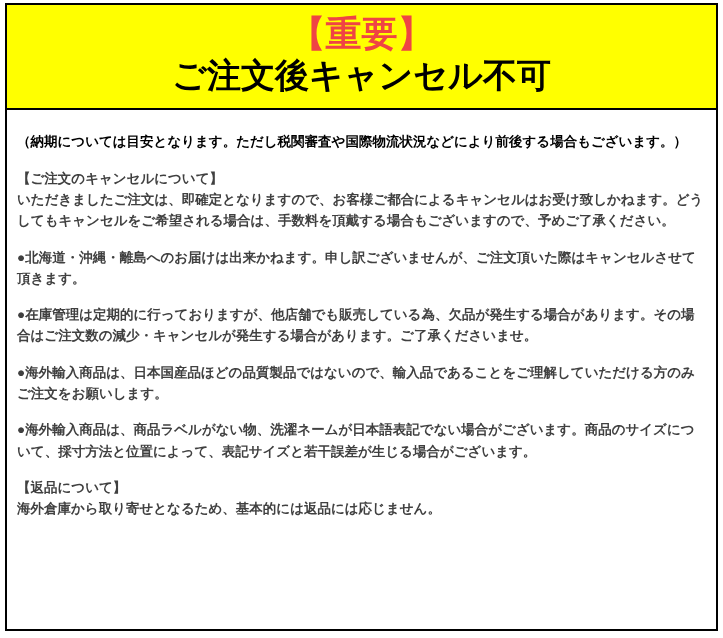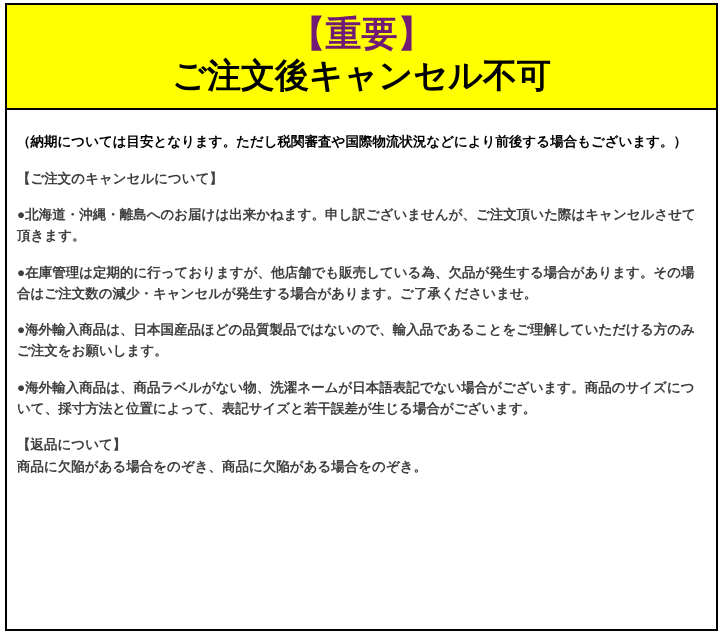--- a/index.html
+++ b/index.html
@@ -22,21 +22,21 @@
     box-sizing: border-box;
     background: #ffffff;
   }
   .banner {
     background: #ffff00;
     border-bottom: 2px solid #000000;
     padding: 8px 0 12px 0;
     text-align: center;
   }
   .banner-line1 {
-    color: #701a75;
+    color: #ef4444;
     font-weight: bold;
     font-size: 36px;
     line-height: 1.18;
     letter-spacing: 0px;
   }
   .banner-line2 {
     color: #000000;
     font-weight: bold;
     font-size: 34px;
     line-height: 1.2;
@@ -87,37 +87,38 @@
     <div class="banner-line2">ご注文後キャンセル不可</div>
   </div>
 
   <div class="body-area">
 
 
     <div class="note-small">（納期については目安となります。ただし税関審査や国際物流状況などにより前後する場合もございます。）</div>
 
     <div class="block">
       <span class="hdr">【ご注文のキャンセルについて】</span>
+      <span>いただきましたご注文は、即確定となりますので、お客様ご都合によるキャンセルはお受け致しかねます。どうしてもキャンセルをご希望される場合は、手数料を頂戴する場合もございますので、予めご了承ください。</span>
     </div>
 
     <div class="block plain">
       <span>●北海道・沖縄・離島へのお届けは出来かねます。申し訳ございませんが、ご注文頂いた際はキャンセルさせて頂きます。</span>
     </div>
 
     <div class="block plain">
       <span>●在庫管理は定期的に行っておりますが、他店舗でも販売している為、欠品が発生する場合があります。その場合はご注文数の減少・キャンセルが発生する場合があります。ご了承くださいませ。</span>
     </div>
 
     <div class="block plain">
       <span>●海外輸入商品は、日本国産品ほどの品質製品ではないので、輸入品であることをご理解していただける方のみご注文をお願いします。</span>
     </div>
 
     <div class="block plain">
       <span>●海外輸入商品は、商品ラベルがない物、洗濯ネームが日本語表記でない場合がございます。商品のサイズについて、採寸方法と位置によって、表記サイズと若干誤差が生じる場合がございます。</span>
     </div>
 
     <div class="block">
       <span class="hdr">【返品について】</span>
-      <span>商品に欠陥がある場合をのぞき、商品に欠陥がある場合をのぞき。</span>
+      <span>海外倉庫から取り寄せとなるため、基本的には返品には応じません。</span>
     </div>
 
   </div>
 </div>
 
 </body></html>

